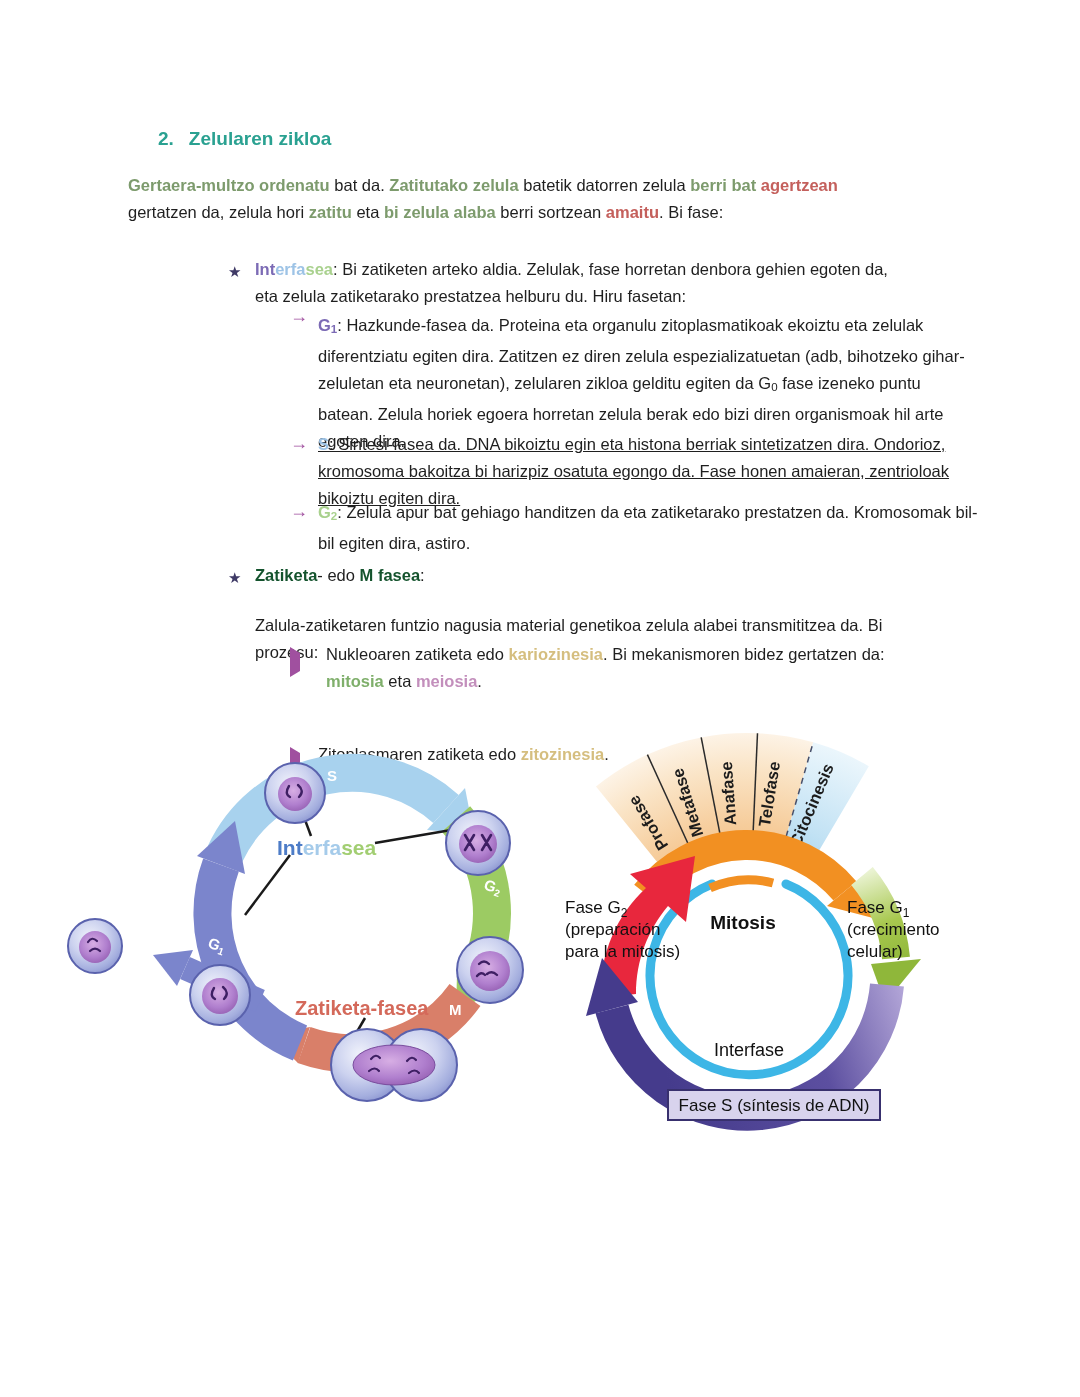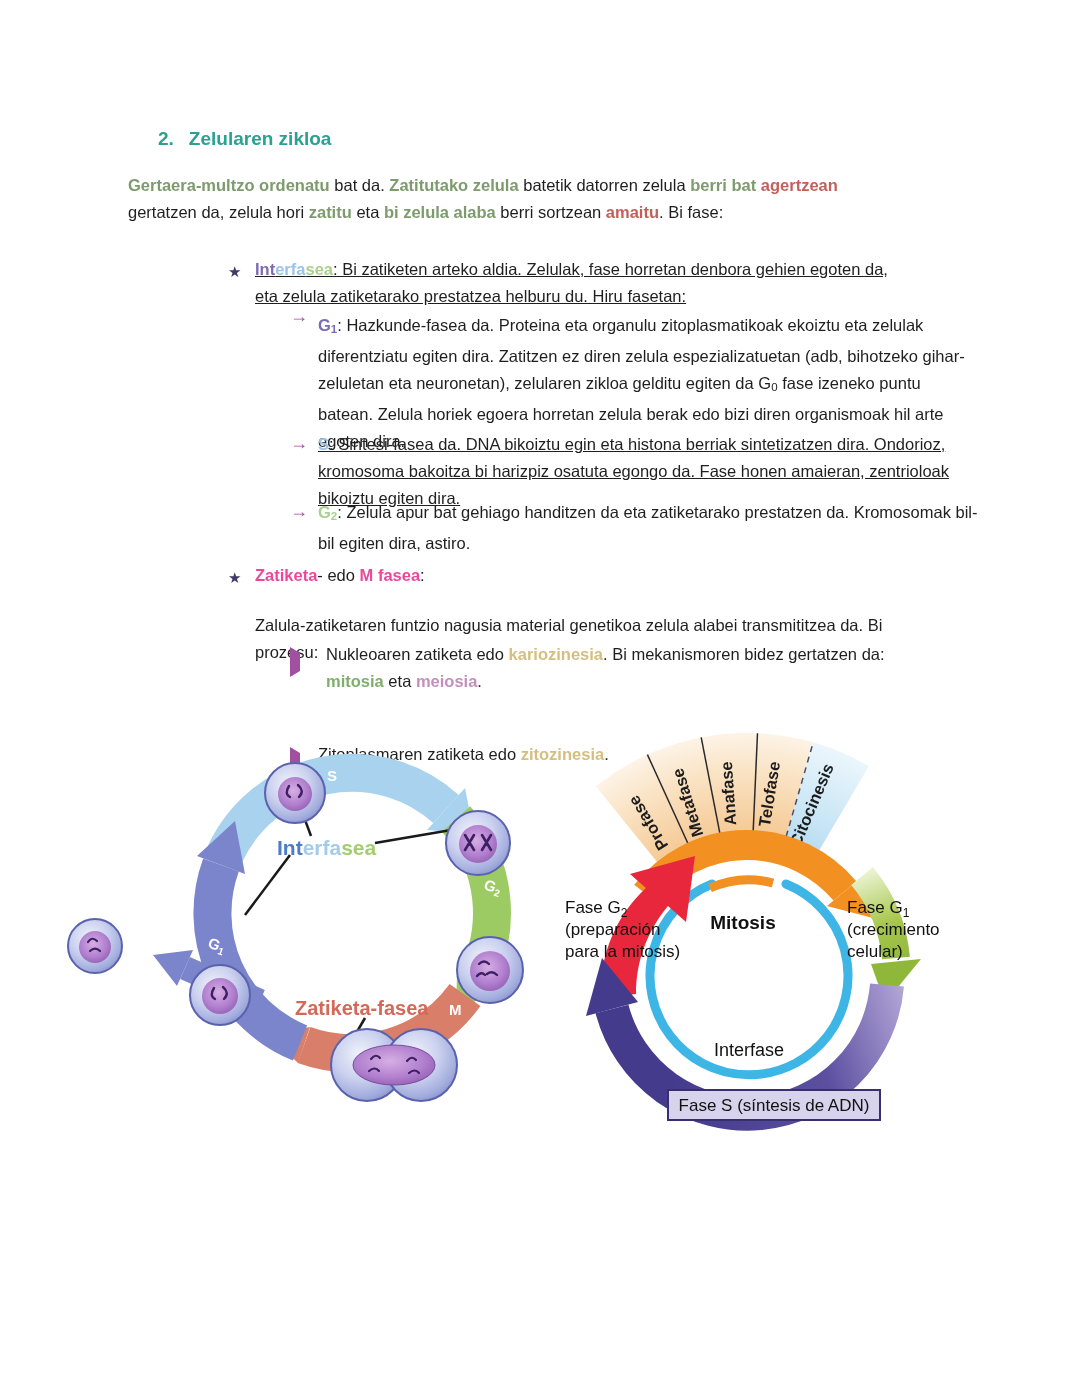--- a/index.html
+++ b/index.html
@@ -12,21 +12,21 @@
   .li{display:flex;align-items:flex-start;}
   .star{color:#3f3a66;font-size:15px;width:27px;flex:none;padding-top:2px;}
   .arrow-b{color:#a0509f;font-weight:bold;font-size:18px;width:28px;flex:none;line-height:25px;}
   .tri-holder{width:28px;flex:none;padding-top:8px;}
   .tri{width:0;height:0;border-left:10px solid #a0509f;border-top:6px solid transparent;border-bottom:6px solid transparent;}
   .c-green{color:#7d9b6d;font-weight:bold;}
   .c-red{color:#c4605c;font-weight:bold;}
   .c-purple{color:#7c6bb5;font-weight:bold;}
   .c-lblue{color:#9dc3e6;font-weight:bold;}
   .c-lgreen{color:#a9d18e;font-weight:bold;}
-  .c-salmon{color:#ec4899;font-weight:bold;}
+  .c-salmon{color:#14532d;font-weight:bold;}
   .c-gold{color:#d5be7f;font-weight:bold;}
   .c-green2{color:#7faf6b;font-weight:bold;}
   .c-orchid{color:#c38fbc;font-weight:bold;}
   .subsc{font-size:0.7em;vertical-align:-0.18em;}
   svg text{font-family:"Liberation Sans","DejaVu Sans",sans-serif;}
   .arc-label{fill:#ffffff;font-weight:bold;font-size:15px;}
   .fan-label{fill:#1c1c1c;font-weight:600;font-size:16.5px;}
   .dg-label{fill:#111;font-size:17px;}
   .dg-label-big{fill:#111;font-size:19px;font-weight:600;}
 </style>
@@ -38,21 +38,21 @@
   <div class="doc-title">
     <span class="num">2.</span><span>Zelularen zikloa</span>
   </div>
 
   <div class="abs body-text" style="left:128px;top:172px;width:720px;">
     <span class="c-green">Gertaera-multzo ordenatu</span><span> bat da. </span><span class="c-green">Zatitutako zelula</span><span> batetik datorren zelula </span><span class="c-green">berri bat</span><span> </span><span class="c-red">agertzean</span><span> gertatzen da, zelula hori </span><span class="c-green">zatitu</span><span> eta </span><span class="c-green">bi zelula alaba</span><span> berri sortzean </span><span class="c-red">amaitu</span><span>. Bi fase:</span>
   </div>
 
   <div class="abs body-text li" style="left:228px;top:256px;width:690px;">
     <span class="star">★</span>
-    <div style="width:650px;text-decoration:underline;">
+    <div style="width:650px;">
       <span class="c-purple">Int</span><span class="c-lblue">erfa</span><span class="c-lgreen">sea</span><span>: Bi zatiketen arteko aldia. Zelulak, fase horretan denbora gehien egoten da, eta zelula zatiketarako prestatzea helburu du. Hiru fasetan:</span>
     </div>
   </div>
 
   <div class="abs body-text li" style="left:290px;top:304px;width:690px;">
     <span class="arrow-b">→</span>
     <div style="width:660px;margin-top:8px;">
       <span class="c-purple">G</span><span class="c-purple subsc">1</span><span>: Hazkunde-fasea da. Proteina eta organulu zitoplasmatikoak ekoiztu eta zelulak diferentziatu egiten dira. Zatitzen ez diren zelula espezializatuetan (adb, bihotzeko gihar-zeluletan eta neuronetan), zelularen zikloa gelditu egiten da G</span><span class="subsc">0</span><span> fase izeneko puntu batean. Zelula horiek egoera horretan zelula berak edo bizi diren organismoak hil arte egoten dira.</span>
     </div>
   </div>

